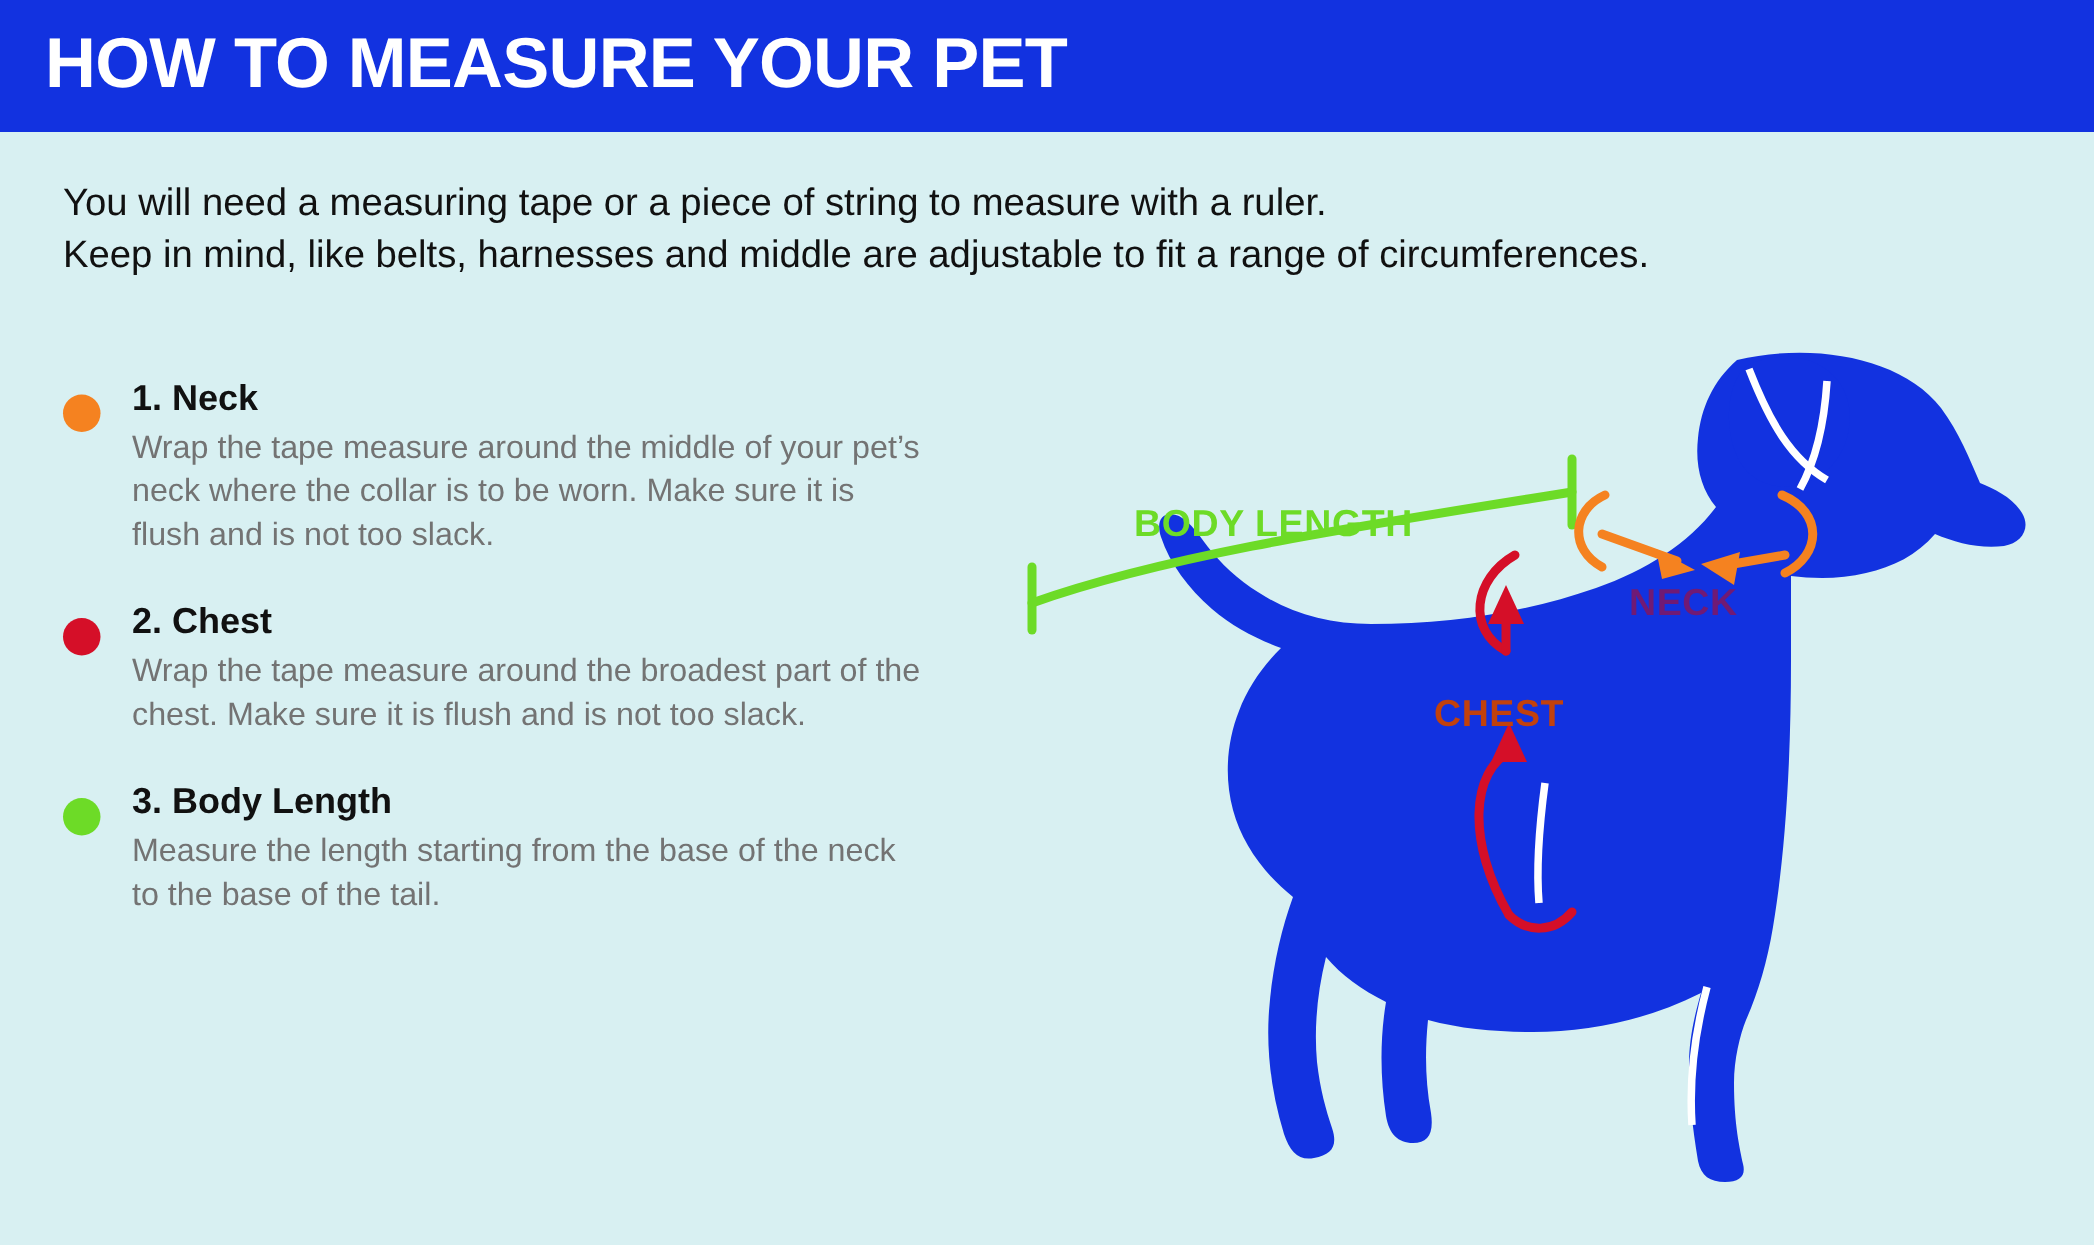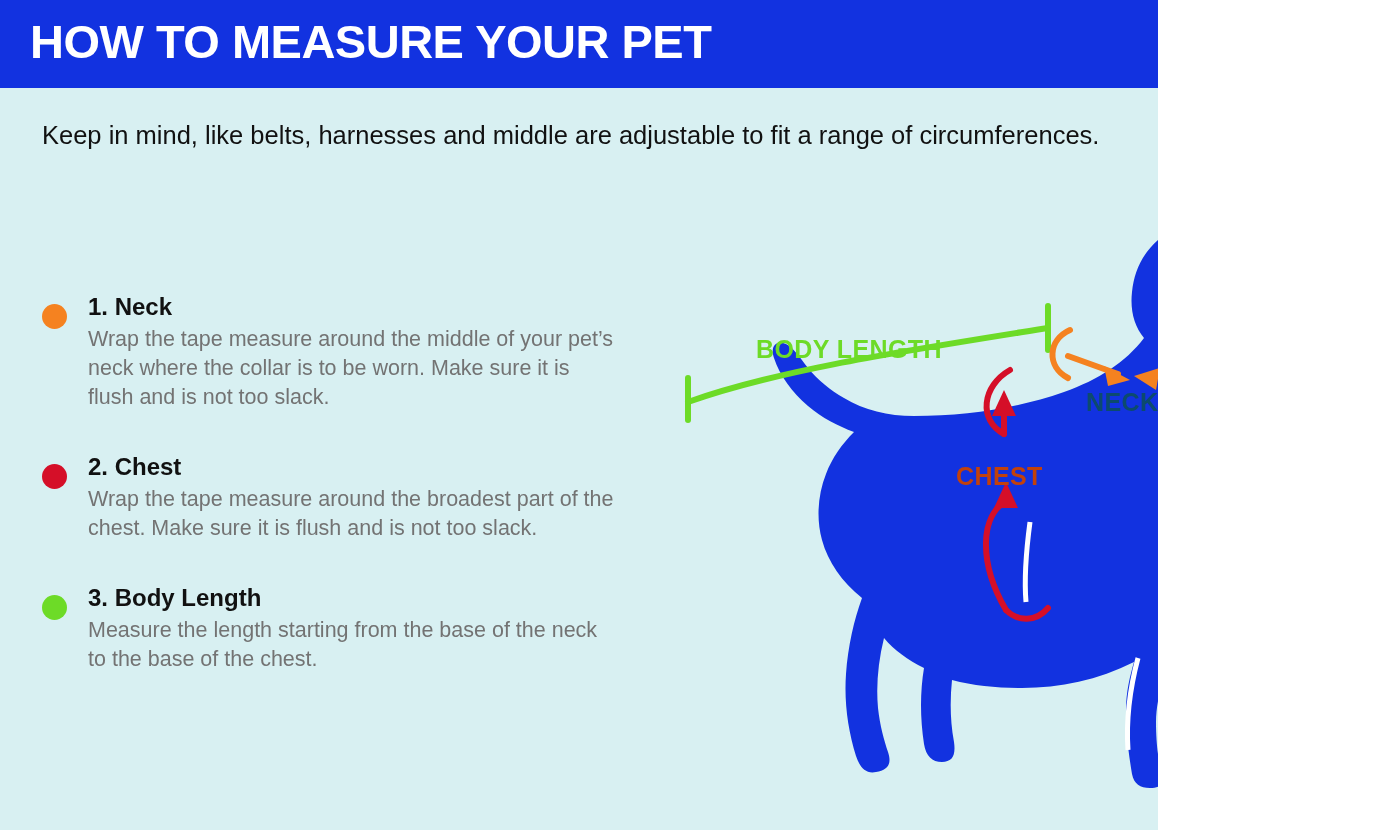--- a/index.html
+++ b/index.html
@@ -2,21 +2,21 @@
 <html><head>
 <meta charset="utf-8">
 <style>
   html, body {
     margin: 0;
     padding: 0;
     background: #ffffff;
   }
   #page {
     position: relative;
-    width: 1158px;
+    width: 1396px;
     height: 830px;
     background: #d8f0f2;
     overflow: hidden;
     font-family: "Liberation Sans", sans-serif;
   }
   #header-bar {
     position: absolute;
     left: 0;
     top: 0;
     width: 1400px;
@@ -47,21 +47,20 @@
 
   #steps {
     position: absolute;
     left: 42px;
     top: 252px;
     width: 600px;
   }
   .step {
     position: relative;
     margin-bottom: 30px;
-    margin-top: 41px;
   }
   .step-dot {
     position: absolute;
     left: 0px;
     top: 11px;
     width: 25px;
     height: 25px;
     border-radius: 50%;
   }
   .step-title {
@@ -84,54 +83,55 @@
     width: 780px;
     height: 610px;
   }
   .label {
     position: absolute;
     font-size: 25px;
     font-weight: bold;
     letter-spacing: 0.4px;
   }
   #label-body-length { left: 178px; top: 125px; color: #6ddb27; }
-  #label-neck { left: 508px; top: 178px; color: #0c4a6e; }
+  #label-neck { left: 508px; top: 178px; color: #701a75; }
   #label-chest { left: 378px; top: 252px; color: #c2410c; }
 </style>
 </head>
 <body>
 
 <div id="page">
 
   <div id="header-bar">
     <div id="header-title">HOW TO MEASURE YOUR PET</div>
   </div>
 
   <div id="intro">
+    <div>You will need a measuring tape or a piece of string to measure with a ruler.</div>
     <div>Keep in mind, like belts, harnesses and middle are adjustable to fit a range of circumferences.</div>
   </div>
 
   <div id="steps">
 
     <div class="step">
       <span class="step-dot" style="background:#f58220"></span>
       <div class="step-title">1. Neck</div>
       <div class="step-body">Wrap the tape measure around the middle of your pet’s neck where the collar is to be worn. Make sure it is flush and is not too slack.</div>
     </div>
 
     <div class="step">
       <span class="step-dot" style="background:#d50f28"></span>
       <div class="step-title">2. Chest</div>
       <div class="step-body">Wrap the tape measure around the broadest part of the chest. Make sure it is flush and is not too slack.</div>
     </div>
 
     <div class="step">
       <span class="step-dot" style="background:#6ddb27"></span>
       <div class="step-title">3. Body Length</div>
-      <div class="step-body">Measure the length starting from the base of the neck to the base of the chest.</div>
+      <div class="step-body">Measure the length starting from the base of the neck to the base of the tail.</div>
     </div>
 
   </div>
 
   <div id="illustration">
 
     <svg width="780" height="610" viewBox="0 0 780 610">
 
       <g>
         <path fill="#1232e0" d="

